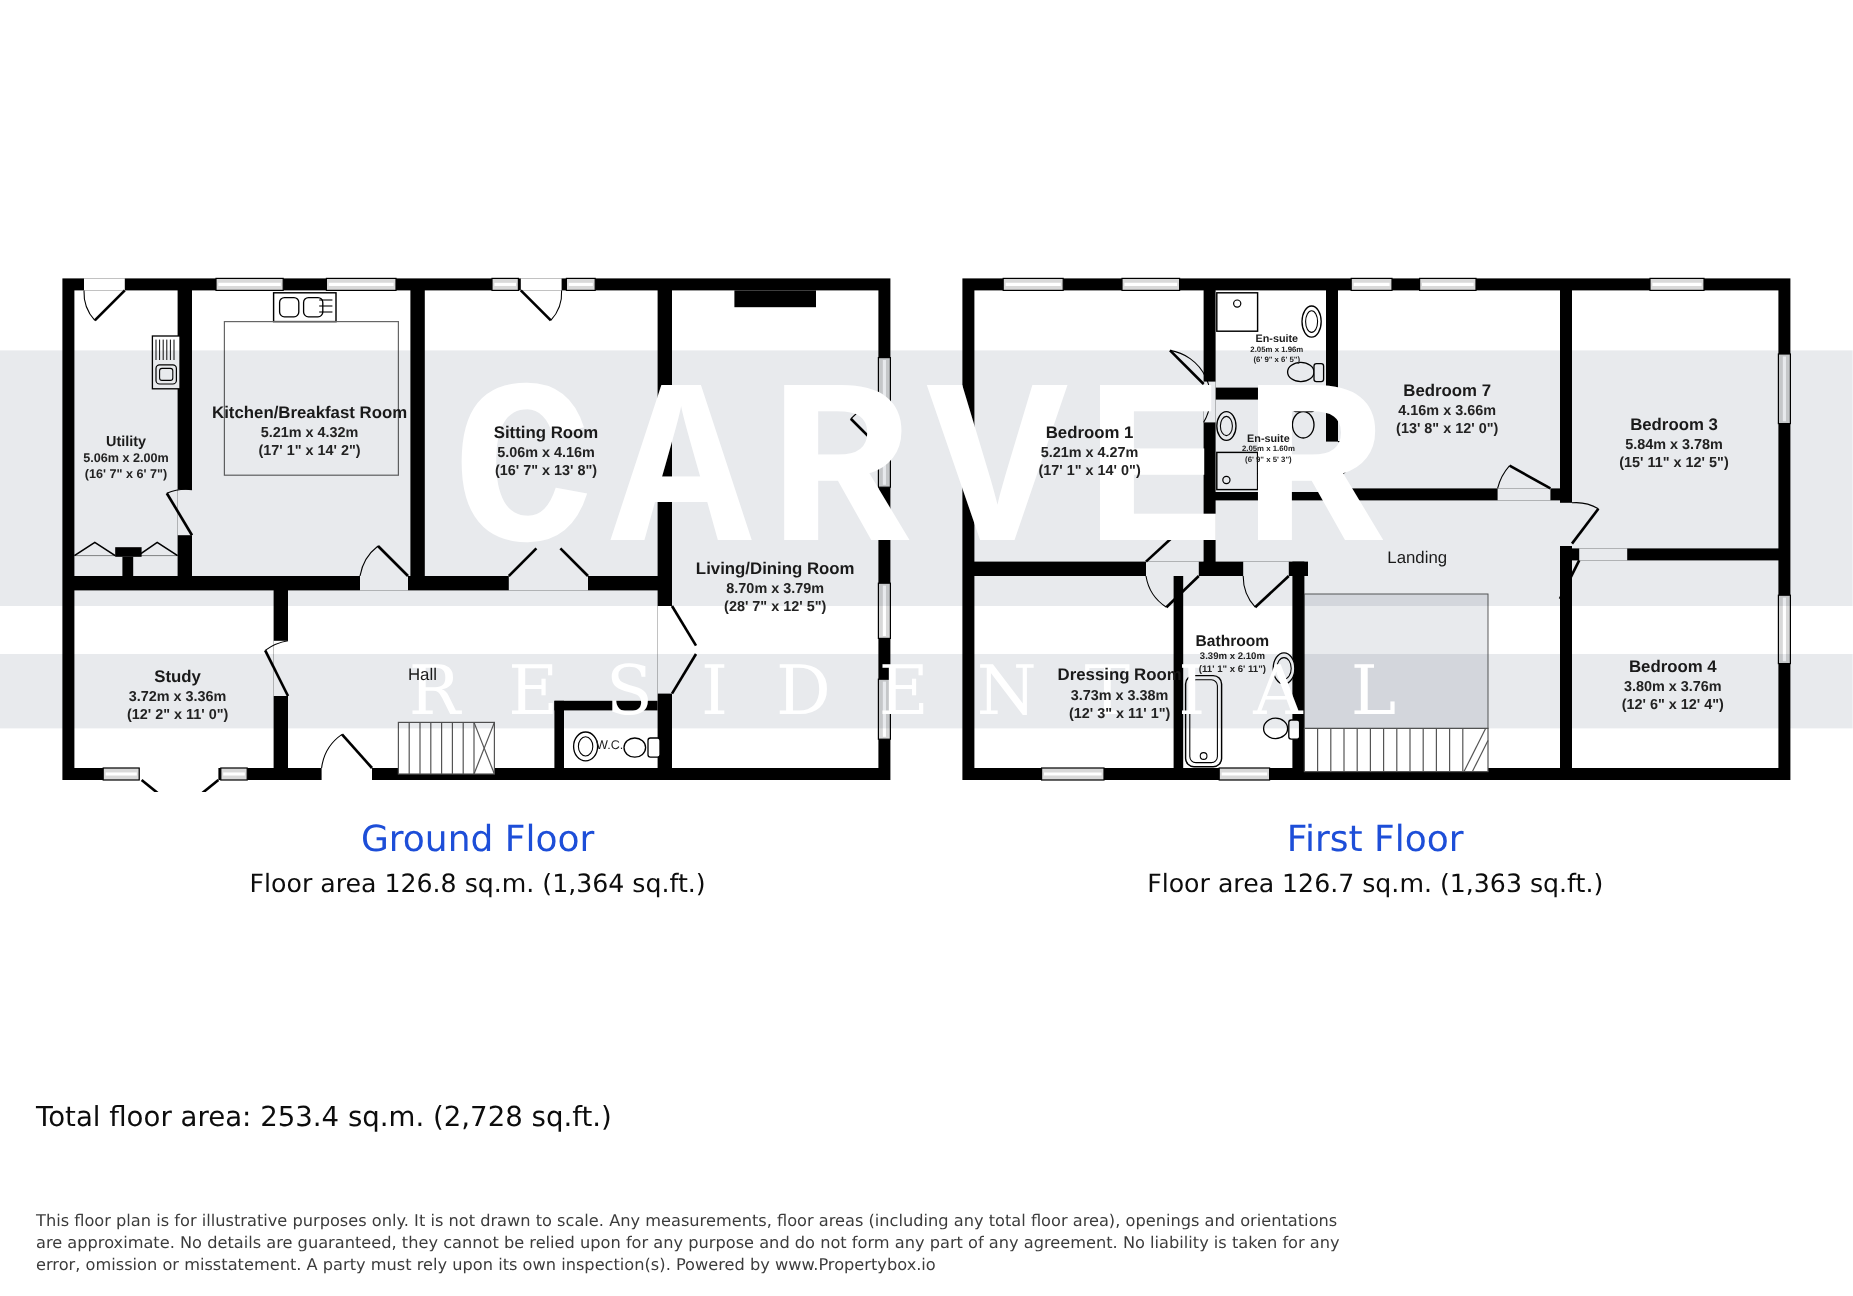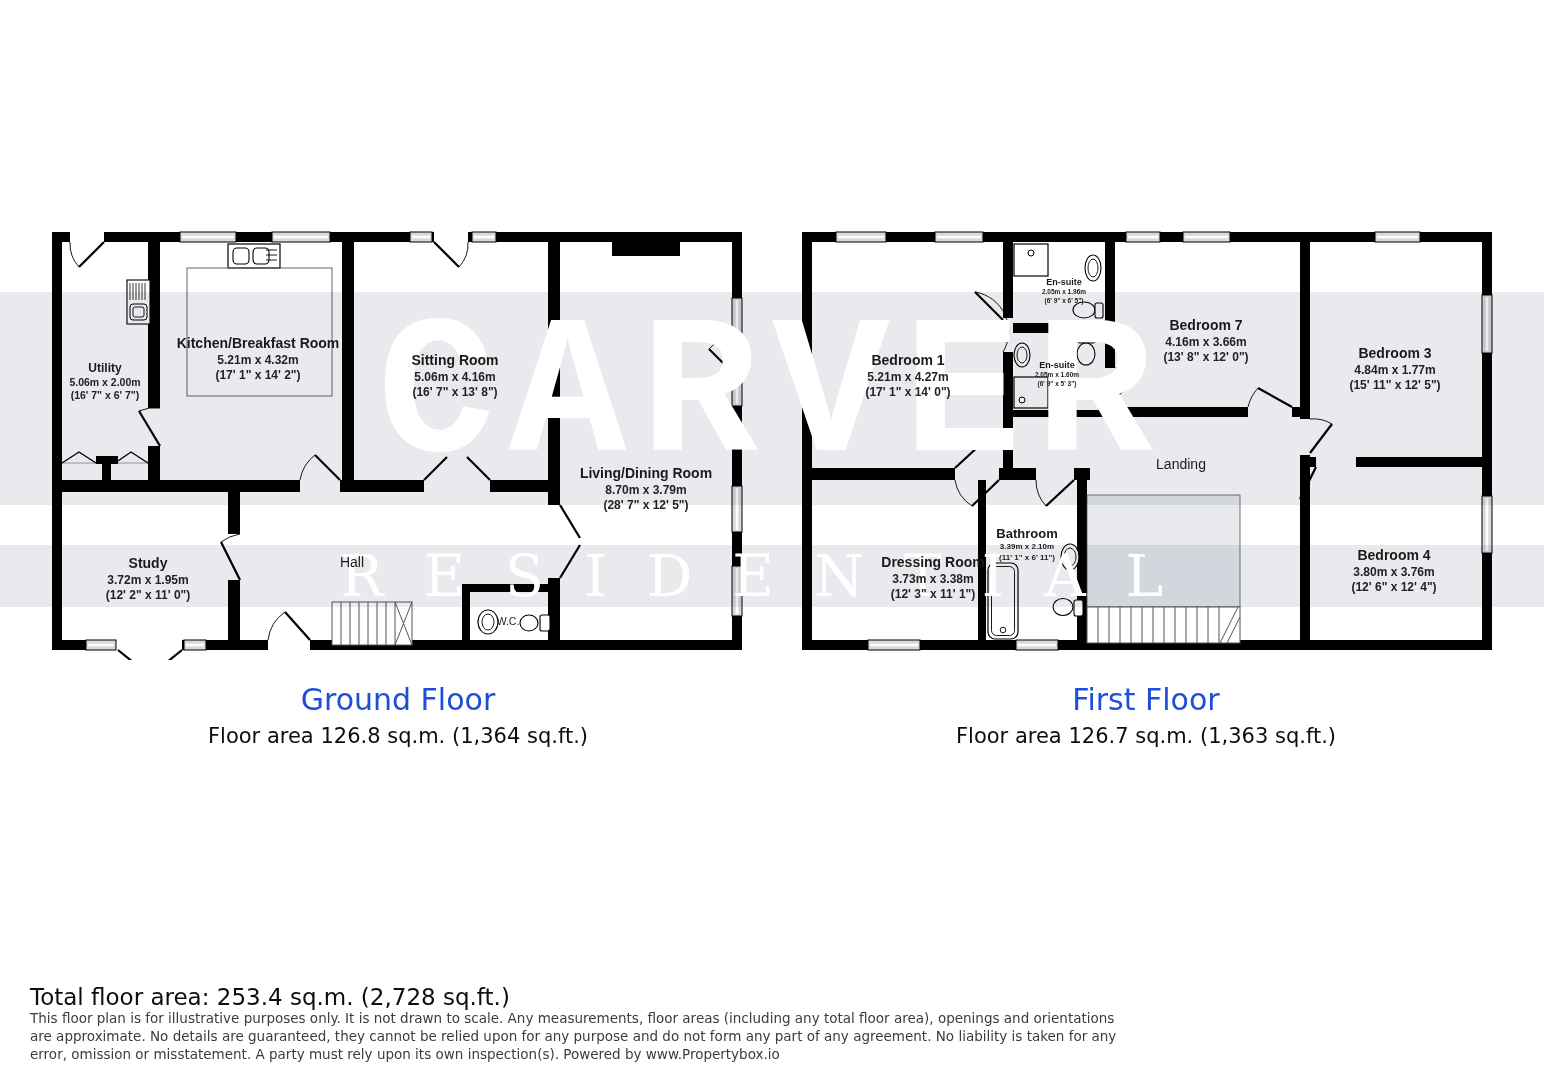--- a/index.html
+++ b/index.html
@@ -29,21 +29,21 @@
   .room-label.md .rd{font-size:8px;line-height:1.3;}
   .room-label.sm .rn{font-size:9px;}
   .room-label.sm .rd{font-size:6.5px;line-height:1.35;}
   .room-label.tiny .rn{font-weight:normal;font-size:10.5px;}
   
   .floor-title{position:absolute;transform:translateX(-50%);font-family:"DejaVu Sans",sans-serif;
                font-size:30px;color:#1d4ed8;z-index:30;white-space:nowrap;}
   .floor-area{position:absolute;transform:translateX(-50%);font-family:"DejaVu Sans",sans-serif;
               font-size:21px;color:#0d0d0d;z-index:30;white-space:nowrap;}
   
-  #total-area{position:absolute;left:30px;top:984px;font-family:"DejaVu Sans",sans-serif;font-size:23px;color:#0d0d0d;z-index:30;}
+  #total-area{position:absolute;left:30px;top:918px;font-family:"DejaVu Sans",sans-serif;font-size:23px;color:#0d0d0d;z-index:30;}
   #disclaimer{position:absolute;left:30px;top:1010px;width:1100px;font-family:"DejaVu Sans",sans-serif;
               font-size:13.5px;line-height:1.32;color:#3c3c3c;z-index:30;}
 </style>
 </head>
 <body>
 
 <svg class="plan-svg" style="left:40px;top:225px;" width="715" height="435" viewBox="40 225 715 435">
   <g>
     <rect x="52" y="232" width="690" height="418" fill="#000"></rect>
     <rect x="62" y="242" width="86" height="238" fill="#fff"></rect>
@@ -304,21 +304,21 @@
   <div class="rd">5.06m x 4.16m</div>
   <div class="rd">(16' 7" x 13' 8")</div>
 </div>
 <div class="room-label" style="left:646px;top:433px;margin-top:32px;">
   <div class="rn">Living/Dining Room</div>
   <div class="rd">8.70m x 3.79m</div>
   <div class="rd">(28' 7" x 12' 5")</div>
 </div>
 <div class="room-label" style="left:148px;top:555px;">
   <div class="rn">Study</div>
-  <div class="rd">3.72m x 1.95m</div>
+  <div class="rd">3.72m x 3.36m</div>
   <div class="rd">(12' 2" x 11' 0")</div>
 </div>
 <div class="room-label one" style="left:352px;top:554px;">
   <div class="rn">Hall</div>
 </div>
 <div class="room-label tiny" style="left:508px;top:615px;">
   <div class="rn">W.C.</div>
 </div>
 
 <div class="room-label" style="left:908px;top:352px;">
@@ -336,21 +336,21 @@
   <div class="rd">2.05m x 1.60m</div>
   <div class="rd">(6' 9" x 5' 3")</div>
 </div>
 <div class="room-label" style="left:1206px;top:317px;">
   <div class="rn">Bedroom 7</div>
   <div class="rd">4.16m x 3.66m</div>
   <div class="rd">(13' 8" x 12' 0")</div>
 </div>
 <div class="room-label" style="left:1395px;top:345px;">
   <div class="rn">Bedroom 3</div>
-  <div class="rd">4.84m x 1.77m</div>
+  <div class="rd">5.84m x 3.78m</div>
   <div class="rd">(15' 11" x 12' 5")</div>
 </div>
 <div class="room-label one" style="left:1181px;top:456px;">
   <div class="rn">Landing</div>
 </div>
 <div class="room-label" style="left:896px;top:554px;margin-left:37px;">
   <div class="rn">Dressing Room</div>
   <div class="rd">3.73m x 3.38m</div>
   <div class="rd">(12' 3" x 11' 1")</div>
 </div>

